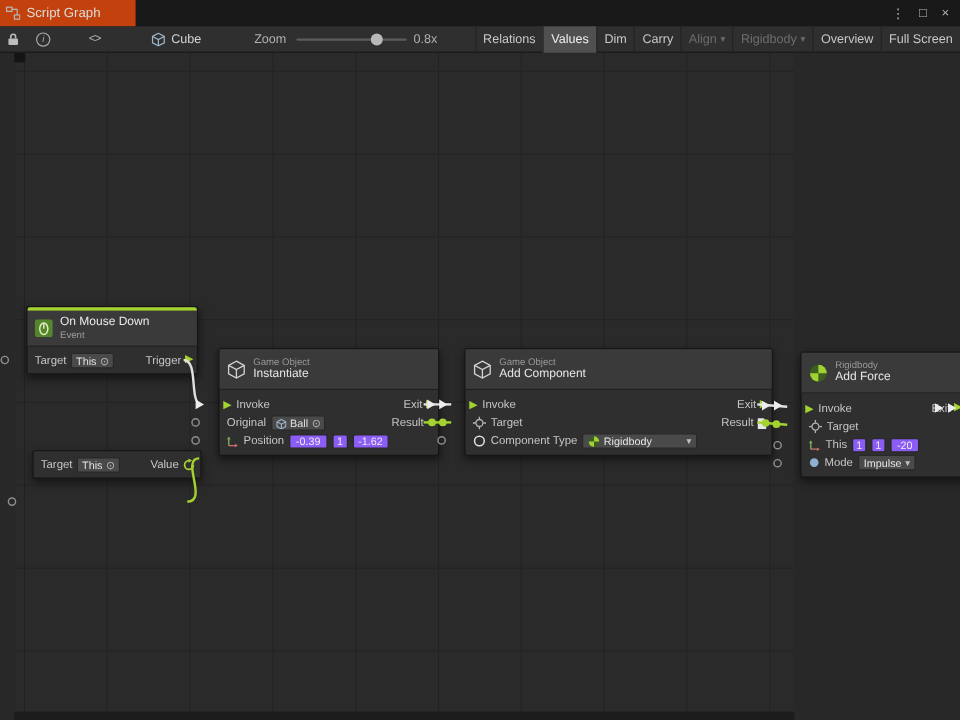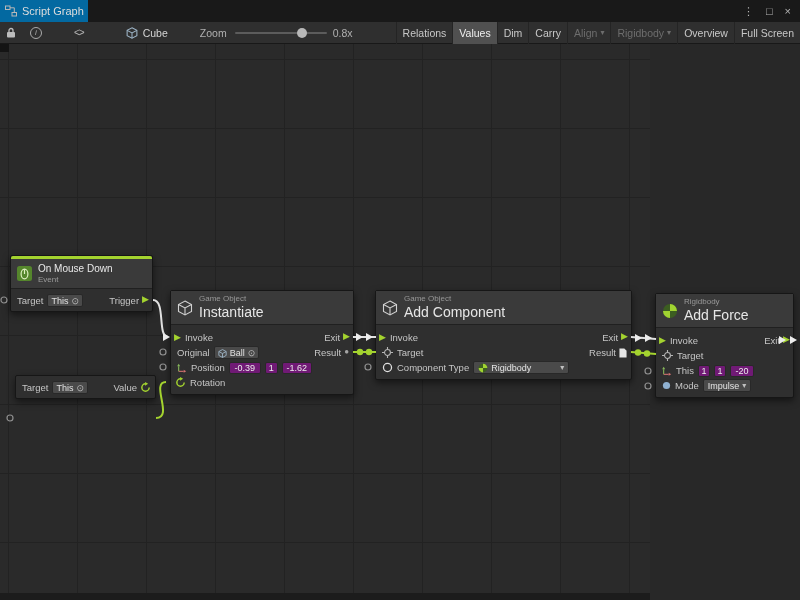--- a/index.html
+++ b/index.html
@@ -1,69 +1,69 @@
 <!DOCTYPE html>
 <html><head>
 <meta charset="utf-8">
 <style>
   *{box-sizing:border-box;margin:0;padding:0}
   html,body{width:800px;height:600px;overflow:hidden}
   body{position:relative;background:#282828;font-family:"Liberation Sans",sans-serif;-webkit-font-smoothing:antialiased}
 
   
   .titlebar{position:absolute;top:0;left:0;right:0;height:22px;background:#191919;display:flex;align-items:center;z-index:10}
-  .tab{height:22px;display:flex;align-items:center;gap:5px;padding:0 4px 0 5px;background:#0369a1;font-size:11px;color:#ddd}
+  .tab{height:22px;display:flex;align-items:center;gap:5px;padding:0 29px 0 5px;background:#c2410c;font-size:11px;color:#ddd}
   .titlebar-controls{margin-left:auto;display:flex;align-items:center;gap:12px;padding-right:9px;font-size:11px;color:#b5b5b5}
   .titlebar-controls span{cursor:default}
 
   
   .toolbar{position:absolute;top:22px;left:0;right:0;height:22px;background:#2f2f2f;border-bottom:1px solid #181818;display:flex;align-items:center;font-size:10.5px;color:#c2c2c2;z-index:10}
   .tb-icon{display:flex;align-items:center;justify-content:center;padding:0 6px;height:22px}
   .info-circle{width:12px;height:12px;border:1px solid #aaa;border-radius:50%;font-size:8px;font-style:italic;color:#aaa;display:flex;align-items:center;justify-content:center;padding:0;margin:0 8px}
   .code-glyph{font-size:10px;letter-spacing:-1px;color:#b5b5b5;margin:0 8px 0 24px}
   .graph-ref{display:flex;align-items:flex-end;gap:5px;margin-left:34px;color:#d5d5d5}
-  .zoom-label{margin-left:32px;color:#b0b0b0}
+  .zoom-label{margin-left:44px;color:#b0b0b0}
   .slider{position:relative;width:92px;height:22px;margin-left:8px}
   .slider-track{position:absolute;top:10px;left:0;right:0;height:2px;background:#5c5c5c;border-radius:1px}
   .slider-handle{position:absolute;top:6px;left:62px;width:10px;height:10px;border-radius:50%;background:#b8b8b8}
   .zoom-value{margin-left:6px;color:#b0b0b0}
   .tb-buttons{margin-left:auto;display:flex;height:22px}
   .tb-btn{height:22px;display:flex;align-items:center;gap:2px;padding:10px 6px;border-left:1px solid #242424;color:#c8c8c8;white-space:nowrap}
   .tb-btn.active{background:#505050;color:#efefef}
   .tb-btn.disabled{color:#6d6d6d}
   .dd-arrow{font-size:8px;margin-left:1px}
 
   
-  .canvas{position:absolute;top:44px;left:0;width:650px;height:556px;background:#2a2a2a;
+  .canvas{position:absolute;top:44px;left:12px;width:650px;height:556px;background:#2a2a2a;
     background-image:linear-gradient(#222222 1px,transparent 1px),linear-gradient(90deg,#222222 1px,transparent 1px);
     background-size:69px 69px;background-position:8px 15px;z-index:1}
   .corner-dark{position:absolute;top:0;left:0;width:9px;height:8px;background:#141414}
   .bottom-strip{position:absolute;bottom:0;left:0;right:0;height:7px;background:#1c1c1c}
 
   
   .node{position:absolute;background:#2f2f2f;border:1px solid #161616;border-radius:2px;box-shadow:0 3px 7px rgba(0,0,0,.5);color:#c6c6c6;z-index:2}
   .event-stripe{height:3px;background:#a4d32f;border-radius:2px 2px 0 0}
   .node-header{display:flex;align-items:center;gap:6px;min-height:34px;padding:3px 8px 3px 6px;background:#3a3a3a;border-bottom:1px solid #202020}
   .node-sm .node-header{min-height:30px}
   .node-head-text{display:flex;flex-direction:column;line-height:1.2}
   .node-cat{font-size:8px;color:#989898}
-  .node-title{font-size:14px;color:#e6e6e6}
+  .node-title{font-size:10px;color:#e6e6e6}
   .node-title-lg{font-size:10px;color:#e9e9e9}
   .node-sub{font-size:8px;color:#9c9c9c}
   .node-body{padding:5px 0 4px 0}
   .node-sm .node-body{padding:1px 0}
   .row{display:flex;align-items:center;gap:4px;padding:0 6px;height:15px;font-size:9.5px}
   .node-sm .row{height:20px}
   .right{margin-left:auto;display:flex;gap:3px}
   .flow{color:#a4d32f;font-size:9px;line-height:1}
   .flow.in{margin-left:-3px}
   .flow.out{margin-right:-3px}
   .chip{display:flex;align-items:flex-end;gap:3px;background:#4a4a4a;border:1px solid #282828;border-radius:2px;padding:0 3px;height:13px;font-size:9px;color:#e0e0e0}
   .picker{color:#b8b8b8;font-size:9px}
-  .field{background:#701a75;border:1px solid #282828;border-radius:2px;height:12px;font-size:9px;color:#ececec;display:flex;align-items:center;justify-content:center;padding:0 2px}
+  .field{background:#8b5cf6;border:1px solid #282828;border-radius:2px;height:12px;font-size:9px;color:#ececec;display:flex;align-items:center;justify-content:center;padding:0 2px}
   .w32{min-width:32px}.w14{min-width:13px}.w30{min-width:30px}.w12{min-width:12px}.w24{min-width:24px}
   .dropdown{display:flex;align-items:center;gap:3px;background:#4a4a4a;border:1px solid #282828;border-radius:2px;height:13px;font-size:9px;color:#e4e4e4;padding:0 4px}
   .dropdown .dd-arrow{margin-left:auto;color:#c0c0c0}
   .dd-w96{width:96px}
   .result-dot{color:#a5a5a5;font-size:8px;margin-right:-2px}
   .icon{display:flex;align-items:center;justify-content:center;line-height:0}
 
   
   .svg-overlay{position:absolute;top:44px;left:0;z-index:3;pointer-events:none}
 </style>
@@ -230,29 +230,20 @@
               <path d="M11 10 l-3 -1.8 v3.6 z" fill="#d27070"></path>
               <path d="M2 10 V4" stroke="#86b65a" stroke-width="1.3"></path>
               <path d="M2 1 l-1.8 3 h3.6 z" fill="#86b65a"></path>
             </svg>
         </span>
         <span>Position</span>
         <span class="field w32">-0.39</span>
         <span class="field w14">1</span>
         <span class="field w30">-1.62</span>
       </div>
-      <div class="row">
-        <span class="icon" style="margin-left:-2px">
-          <svg width="11" height="11" viewBox="0 0 12 12">
-              <path d="M10 6 A4 4 0 1 1 6 2" fill="none" stroke="#a4d32f" stroke-width="1.6"></path>
-              <path d="M5.5 0 l3.4 2 -3.4 2 z" fill="#a4d32f"></path>
-            </svg>
-        </span>
-        <span>Rotation</span>
-      </div>
     </div>
   </div>
 
   <div class="node" style="left:375px;top:246px;width:257px">
     <div class="node-header">
       <span class="icon">
         <svg width="16" height="16" viewBox="0 0 16 16">
             <path d="M8 1 L14.5 4.5 V11.5 L8 15 L1.5 11.5 V4.5 Z" fill="none" stroke="#d2d2d2" stroke-width="1.1"></path>
             <path d="M1.5 4.5 L8 8 L14.5 4.5 M8 8 V15" fill="none" stroke="#d2d2d2" stroke-width="1.1"></path>
           </svg>

